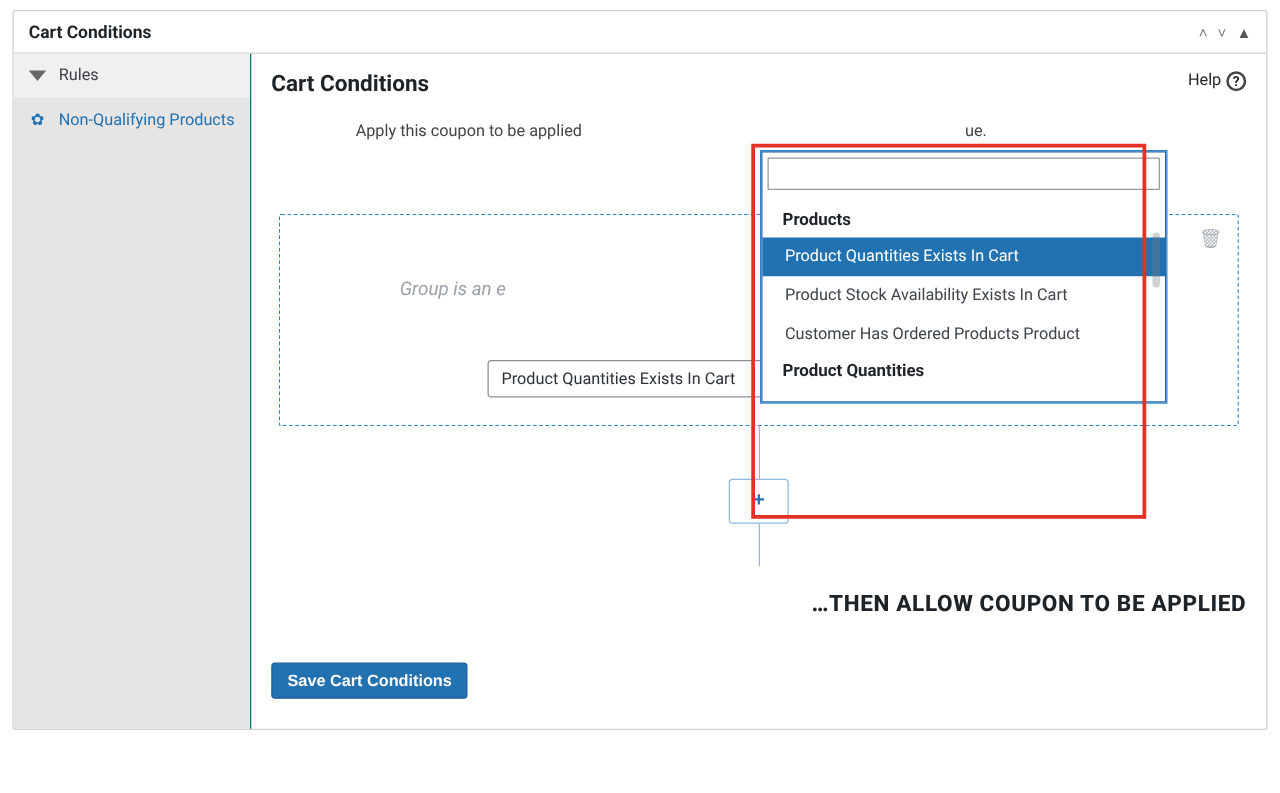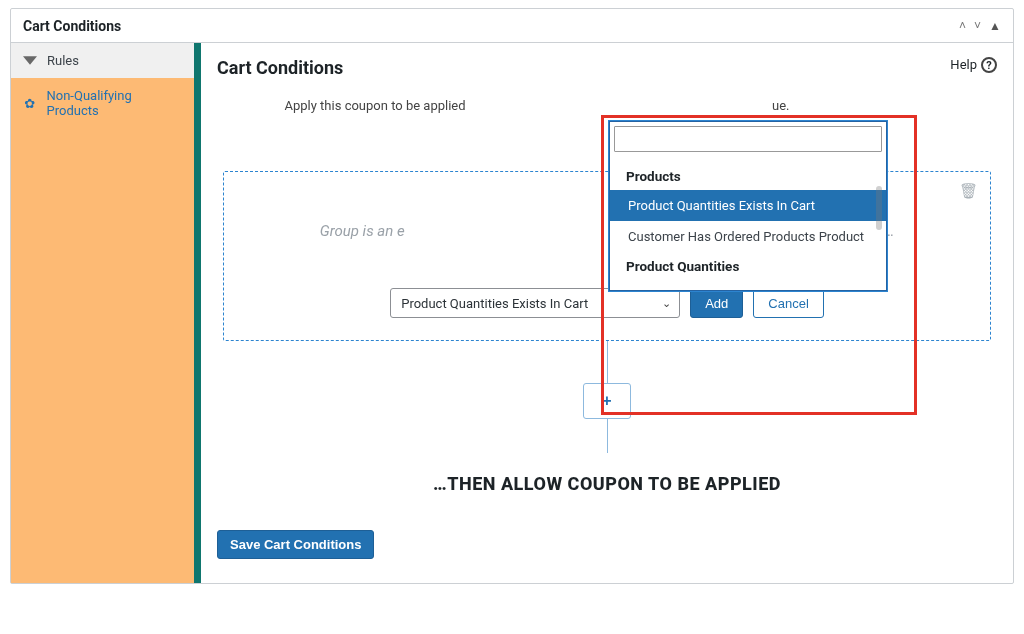--- a/index.html
+++ b/index.html
@@ -41,22 +41,22 @@
   }
   .header-actions .tri-caret {
     font-size: 12px;
     color: #555;
   }
   .layout {
     display: flex;
   }
   .sidebar {
     width: 190px;
-    border-right: 7px solid #0f766e;
-    background: #fdba74;
+    border-right: 1px solid #0f766e;
+    background: #e5e5e5;
     min-height: 540px;
   }
   .side-item {
     display: flex;
     align-items: center;
     gap: 10px;
     padding: 10px 12px;
     color: #2271b1;
     cursor: pointer;
   }
@@ -208,21 +208,21 @@
     border-radius: 3px;
     font-size: 15px;
     font-weight: 700;
     cursor: pointer;
   }
   .add-or-btn .plus {
     font-size: 16px;
     font-weight: 900;
   }
   .conclusion {
-    text-align: center;
+    text-align: right;
     font-size: 18px;
     font-weight: 800;
     color: #1d2327;
     margin-top: 20px;
     letter-spacing: 0.5px;
   }
   .save {
     margin-top: 36px;
     display: inline-flex;
     align-items: center;
@@ -233,21 +233,21 @@
     padding: 6px 12px;
     font-size: 13px;
     cursor: pointer;
     font-weight: bold;
   }
   
   .dropdown {
     position: absolute;
     top: 78px;
     left: 408px;
-    width: 278px;
+    width: 324px;
     background: #fff;
     border: 1px solid #2563a3;
     outline: 1px solid #2c84d0;
     outline-offset: 0px;
     z-index: 20;
   }
   .dropdown .search {
     margin: 4px;
     border: 1px solid #999;
     height: 26px;
@@ -370,20 +370,21 @@
       <button class="save">
         <span>Save Cart Conditions</span>
       </button>
 
       
       <div class="dropdown">
         <div class="search"></div>
         <div class="list">
           <div class="optgroup">Products</div>
           <div class="option highlight">Product Quantities Exists In Cart</div>
+          <div class="option">Product Stock Availability Exists In Cart</div>
           <div class="option">Customer Has Ordered Products Product</div>
           <div class="optgroup">Product Quantities</div>
           <div class="scrollbar"></div>
         </div>
       </div>
 
       <div class="highlight-box"></div>
     </div>
   </div>
 </div>

